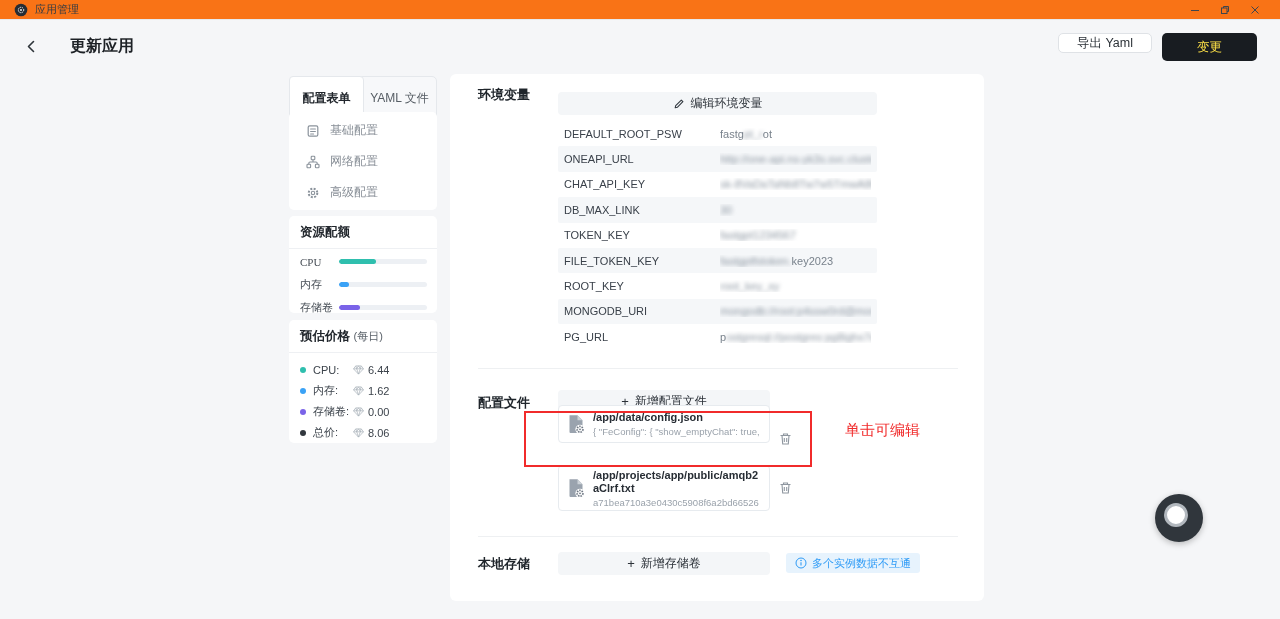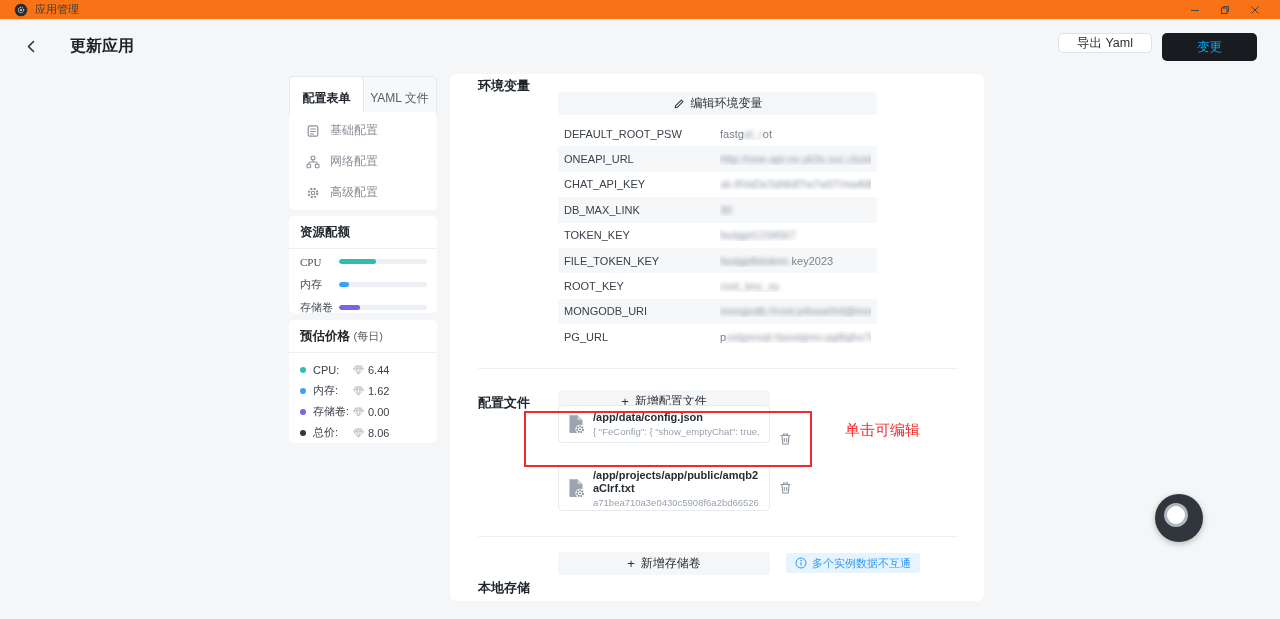--- a/index.html
+++ b/index.html
@@ -15,21 +15,21 @@
   .titlebar{position:absolute;left:0;top:0;width:1280px;height:20px;background:#f97316;border-bottom:1px solid #e7e9ec;display:flex;align-items:center;padding:0 10px 0 14px;}
   .titlebar .app-title{font-size:11px;color:#363c43;margin-left:7px;}
   .titlebar .spacer{flex:1;}
   .win-btn{width:30px;height:19px;display:flex;align-items:center;justify-content:center;cursor:default;}
   
   .page-header{position:absolute;left:0;top:20px;width:1280px;height:52px;display:flex;align-items:center;gap:20px;}
   .back-btn{margin-left:20px;width:22px;height:22px;display:flex;align-items:center;justify-content:center;}
   .page-title{font-size:16px;font-weight:700;color:#1d2126;margin-left:8px;}
   .header-actions{position:absolute;right:23px;top:33px;display:flex;gap:10px;}
   .btn-light{width:94px;height:20px;background:#fff;border:1px solid #dfe2e6;border-radius:5px;font-size:12.5px;color:#2c3238;display:flex;align-items:center;justify-content:center;}
-  .btn-dark{width:95px;height:28px;background:#181c21;border-radius:5px;font-size:12.5px;color:#0ea5e9;display:flex;align-items:center;justify-content:center;}
+  .btn-dark{width:95px;height:28px;background:#181c21;border-radius:5px;font-size:12.5px;color:#fde047;display:flex;align-items:center;justify-content:center;}
   
   .tabs{position:absolute;left:289px;top:76px;width:148px;height:44px;background:#f7f8fa;border:1px solid #e5e8ec;border-radius:5px;display:flex;}
   .tab{flex:1;display:flex;align-items:center;justify-content:center;font-size:12px;color:#565d64;}
   .tab.active{background:#fff;border:1px solid #e5e8ec;border-radius:4px;margin:-1px;font-weight:700;color:#22272d;}
   .nav-card{position:absolute;left:289px;top:112px;width:148px;height:98px;background:#fff;border-radius:5px;padding-top:3px;}
   .nav-item{height:31px;display:flex;align-items:center;padding-left:17px;gap:10px;}
   .nav-item span.lbl{font-size:12px;color:#878e96;}
   .side-card{position:absolute;left:289px;background:#fff;border-radius:5px;}
   .side-card .card-title{padding:8px 11px 7px 11px;font-size:12.5px;font-weight:700;color:#21262c;border-bottom:1px solid #eef0f3;}
   .card-title .suffix{font-weight:400;font-size:11px;color:#5c636b;}
@@ -218,21 +218,21 @@
             <path d="M.5 4.2h11M3 1l3 9 3-9M6 1 3.9 4.2M6 1l2.1 3.2"></path>
           </svg>
         </span>
       <span class="price-value">8.06</span>
     </div>
   </div>
 </div>
 
 <div class="main-panel">
 
-  <div class="sec-label" style="top:3px;">环境变量</div>
+  <div class="sec-label" style="top:12px;">环境变量</div>
   <div class="ctl-btn" style="left:108px;top:18px;width:319px;">
     <span style="display:flex;">
       <svg width="12" height="12" viewBox="0 0 12 12" fill="none" stroke="#333a41" stroke-width="1.1">
           <path d="M2.2 9.8l.5-2.1 5.6-5.6 1.6 1.6-5.6 5.6-2.1.5z" stroke-linejoin="round"></path>
         </svg>
     </span>
     <span>编辑环境变量</span>
   </div>
 
   <div class="env-table">
@@ -319,21 +319,21 @@
     </span>
   </div>
   <span class="trash-btn" style="top:406px;">
     <svg width="13" height="14" viewBox="0 0 13 14" fill="none" stroke="#8f97a0" stroke-width="1.1">
         <path d="M1.5 3.5h10M4.5 3.5V2h4v1.5M3 3.5l.7 8.5h5.6l.7-8.5M5.3 6v4M7.7 6v4"></path>
       </svg>
   </span>
 
   <div class="divider" style="top:462px;"></div>
 
-  <div class="sec-label" style="top:481px;margin-top:24px;">本地存储</div>
+  <div class="sec-label" style="top:481px;">本地存储</div>
   <div class="ctl-btn" style="left:108px;top:478px;width:212px;">
     <span class="plus">+</span>
     <span>新增存储卷</span>
   </div>
   <div class="info-badge">
     <span style="display:flex;">
       <svg width="12" height="12" viewBox="0 0 12 12">
           <circle cx="6" cy="6" r="5" fill="none" stroke="#2e9bf6" stroke-width="1"></circle>
           <path d="M6 5.3v3.1" stroke="#2e9bf6" stroke-width="1.1"></path>
           <circle cx="6" cy="3.5" r=".8" fill="#2e9bf6"></circle>

